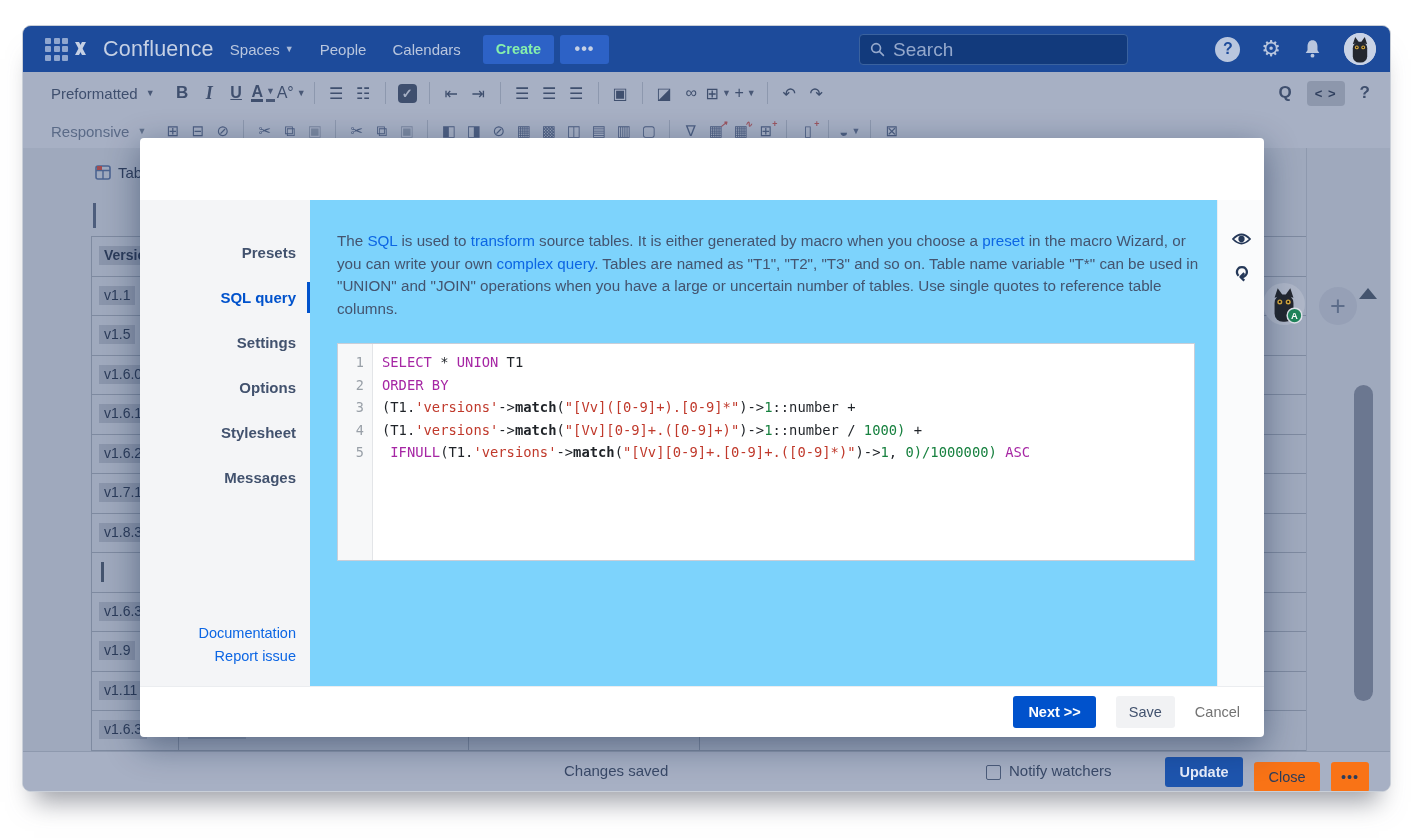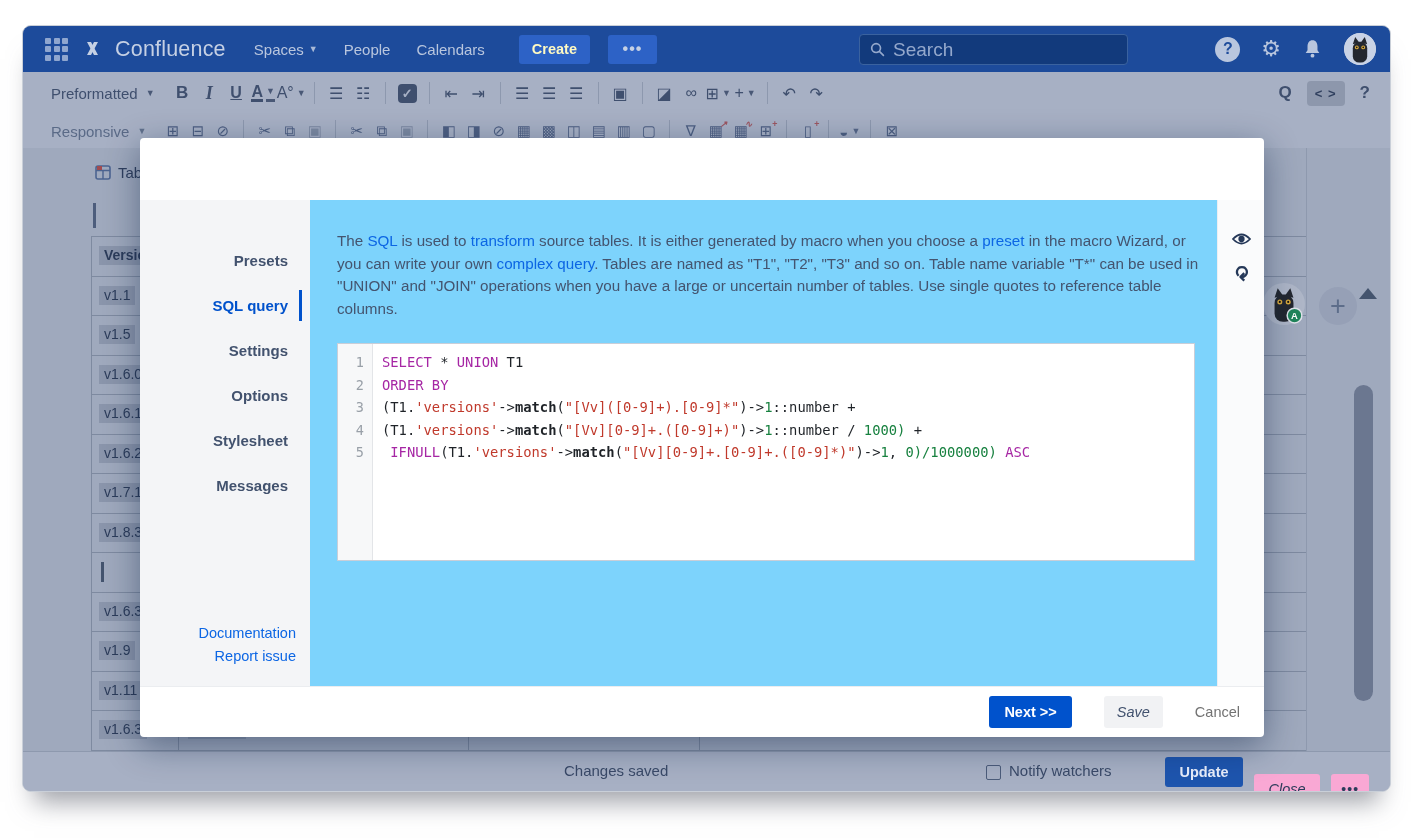--- a/index.html
+++ b/index.html
@@ -4,28 +4,28 @@
 <style>
   html,body{margin:0;padding:0;background:#fff;}
   .canvas{position:relative;width:1411px;height:839px;background:#fff;overflow:hidden;
           font-family:"Liberation Sans",sans-serif;-webkit-font-smoothing:antialiased;}
   
   .app{position:absolute;left:22px;top:25px;width:1367px;height:765px;border-radius:9px;
        overflow:hidden;border:1px solid #c9cfd8;background:#9fa9bd;
        box-shadow:0 22px 24px -12px rgba(95,99,110,.6);}
   
   .nav{position:absolute;left:0;top:0;width:100%;height:46px;background:#1d4b9b;}
-  .nav-left{position:absolute;left:22px;top:0;height:46px;display:flex;align-items:center;gap:18px;}
+  .nav-left{position:absolute;left:22px;top:0;height:46px;display:flex;align-items:center;gap:6px;}
   .gridicon{display:grid;grid-template-columns:repeat(3,6px);grid-gap:2.5px;cursor:pointer;}
   .gridicon i{width:6px;height:6px;background:#8fa6cf;border-radius:1px;}
   .logo{display:flex;align-items:center;gap:7px;}
   .logo-text{color:#c5d0e4;font-size:21.5px;letter-spacing:.2px;}
   .nav-item{color:#b9c6de;font-size:15px;cursor:pointer;display:flex;align-items:center;gap:5px;}
   .caret{font-size:9px;opacity:.9;}
-  .nav-btn{background:#2d62c6;color:#fef9c3;font-size:14.5px;font-weight:700;border-radius:3px;
+  .nav-btn{background:#2d62c6;color:#86efac;font-size:14.5px;font-weight:700;border-radius:3px;
            height:29px;display:flex;align-items:center;padding:0 13px;cursor:pointer;}
   .nav-dots{background:#2d62c6;color:#c5d0e4;border-radius:3px;height:29px;width:49px;display:flex;
             align-items:center;justify-content:center;font-weight:700;letter-spacing:1px;cursor:pointer;}
   .nav-search{position:absolute;left:836px;top:8px;width:247px;height:29px;background:#123a7c;
               border:1px solid #3a629f;border-radius:4px;display:flex;align-items:center;gap:8px;padding:0 10px;}
   .nav-search span{color:#94a8cc;font-size:19px;}
   .nav-right{position:absolute;right:14px;top:0;height:46px;display:flex;align-items:center;gap:21px;}
   .qcircle{width:25px;height:25px;border-radius:50%;background:#b9c6de;color:#1d4b9b;font-weight:700;
            font-size:16px;display:flex;align-items:center;justify-content:center;cursor:pointer;}
   .gear{color:#b9c6de;font-size:22px;cursor:pointer;line-height:1;}
@@ -84,34 +84,34 @@
   .bbar input{position:absolute;left:663px;top:5px;width:268px;height:26px;background:#b4bdcd;
         border:1px solid #8a96ab;border-radius:3px;font-size:14.5px;color:#3a4a68;padding:0 9px;
         font-family:"Liberation Sans",sans-serif;outline:none;}
   .bbar input::placeholder{color:#5e6e8a;}
   .cb{position:absolute;left:963px;top:13px;width:13px;height:13px;border:1.6px solid #4c5c7a;
       border-radius:2px;background:transparent;cursor:pointer;}
   .bbar .notif{position:absolute;left:986px;top:10px;color:#3a4a68;font-size:15px;cursor:pointer;}
   .btn-upd{position:absolute;left:1142px;top:5px;width:78px;height:30px;background:#1e55ae;color:#e8eefb;
            font-size:14.5px;font-weight:700;border-radius:3px;display:flex;align-items:center;
            justify-content:center;cursor:pointer;}
-  .btn-gray{position:absolute;top:22px;height:30px;background:#f9a8d4;color:#2c3c5a;font-size:14.5px;
-           border-radius:3px;display:flex;align-items:center;justify-content:center;cursor:pointer;font-style:italic;}
+  .btn-gray{position:absolute;top:10px;height:30px;background:#f97316;color:#2c3c5a;font-size:14.5px;
+           border-radius:3px;display:flex;align-items:center;justify-content:center;cursor:pointer;}
   
   .dialog{position:absolute;left:140px;top:138px;width:1124px;height:599px;background:#fff;
           border-radius:4px;box-shadow:0 9px 34px rgba(9,30,66,.45);z-index:50;}
   .dlg-head{position:absolute;left:0;top:0;right:0;height:62px;}
   .dlg-title{position:absolute;left:21px;top:17px;font-size:20px;font-weight:700;color:#172b4d;}
   .blurbox{position:absolute;right:24px;top:20px;width:130px;height:38px;filter:blur(5px);opacity:.85;}
   .blurbox i{display:block;height:17px;border-radius:3px;}
   .blurbox i:first-child{background:#c3c8d1;margin-bottom:4px;width:118px;margin-left:12px;}
   .blurbox i:last-child{background:#d8dbe1;width:130px;}
   .dlg-body{position:absolute;left:0;top:62px;right:0;bottom:51px;display:flex;}
   .dlg-side{width:170px;background:#f4f5f7;position:relative;flex:none;}
-  .dlg-nav{list-style:none;margin:8px;padding:30px 0 0;}
+  .dlg-nav{list-style:none;margin:0;padding:30px 0 0;}
   .dlg-nav li{position:relative;height:45px;line-height:45px;text-align:right;padding-right:14px;
               color:#42526e;font-size:15px;font-weight:700;cursor:pointer;}
   .dlg-nav li.active{color:#0052cc;}
   .dlg-nav li.active::after{content:"";position:absolute;right:0;top:7px;bottom:7px;width:3px;background:#0052cc;}
   .dlg-links{position:absolute;right:14px;bottom:18px;text-align:right;line-height:23px;}
   .dlg-links a{display:block;color:#0c66e4;font-size:14.5px;text-decoration:none;cursor:pointer;}
   .dlg-main{flex:1;background:#7dd3fc;position:relative;}
   .desc{position:absolute;left:27px;top:30px;width:862px;font-size:15.2px;line-height:22.5px;color:#44546f;}
   .desc a{color:#0c66e4;text-decoration:none;cursor:pointer;}
   .codebox{position:absolute;left:27px;top:143px;width:858px;height:218px;border:1px solid #c9ced8;
@@ -122,24 +122,24 @@
   .codelines{flex:1;padding:7px 0 0 9px;overflow:hidden;}
   .cl{font:13.8px/22.6px "DejaVu Sans Mono",monospace;white-space:pre;color:#1f2328;}
   .cl .k{color:#a626a4;}
   .cl .s{color:#c0392b;}
   .cl .n{color:#17813f;}
   .cl .f{font-weight:700;color:#1f2328;}
   .dlg-rail{width:46px;flex:none;background:#fafbfc;border-left:1px solid #edeef2;position:relative;}
   .rail-ic{position:absolute;left:0;width:100%;display:flex;justify-content:center;color:#253858;cursor:pointer;}
   .rail-refresh{font-size:19px;font-weight:700;transform:rotate(90deg);}
   .dlg-foot{position:absolute;left:0;bottom:0;right:0;height:51px;border-top:1px solid #ebedf0;
-            display:flex;align-items:center;justify-content:flex-end;gap:32px;padding-right:24px;box-sizing:border-box;}
+            display:flex;align-items:center;justify-content:flex-end;gap:20px;padding-right:24px;box-sizing:border-box;}
   .btn-next{background:#0052cc;color:#fff;font-size:14.5px;font-weight:700;border-radius:3px;
             padding:8px 15px;cursor:pointer;}
-  .btn-save{background:#f1f2f4;color:#42526e;font-size:14.5px;border-radius:3px;padding:8px 13px;cursor:pointer;font-style:italic;}
+  .btn-save{background:#f1f2f4;color:#42526e;font-size:14.5px;border-radius:3px;padding:8px 13px;cursor:pointer;}
   .btn-cancel{color:#737373;font-size:14.5px;cursor:pointer;}
 </style>
 </head>
 <body>
 
 <div class="canvas">
   <div class="app">
 
     <div class="nav">
       <div class="nav-left">

